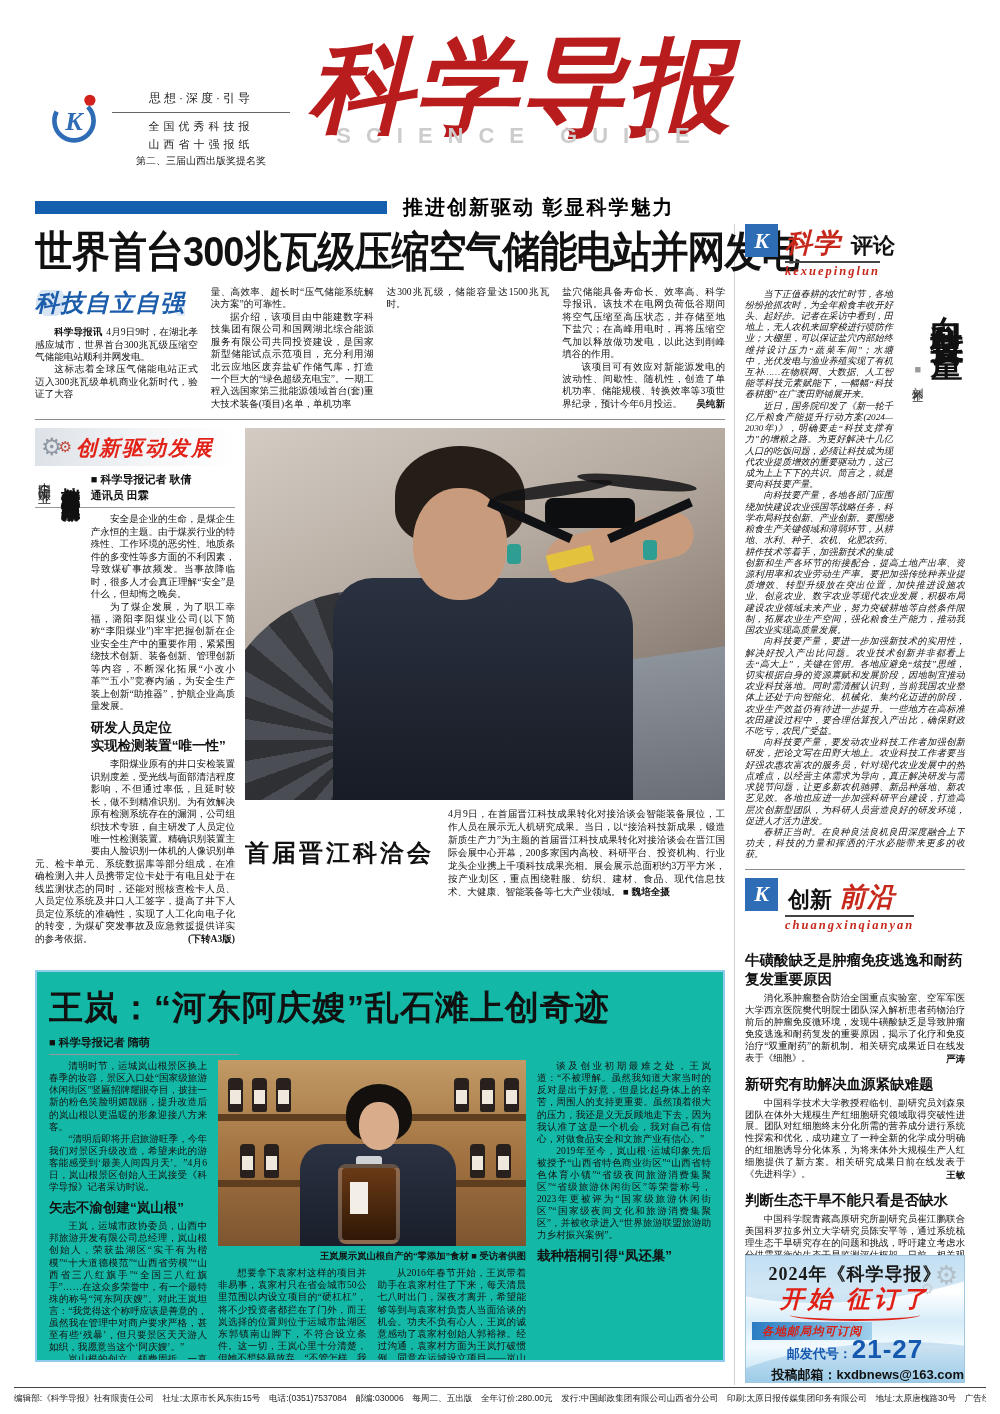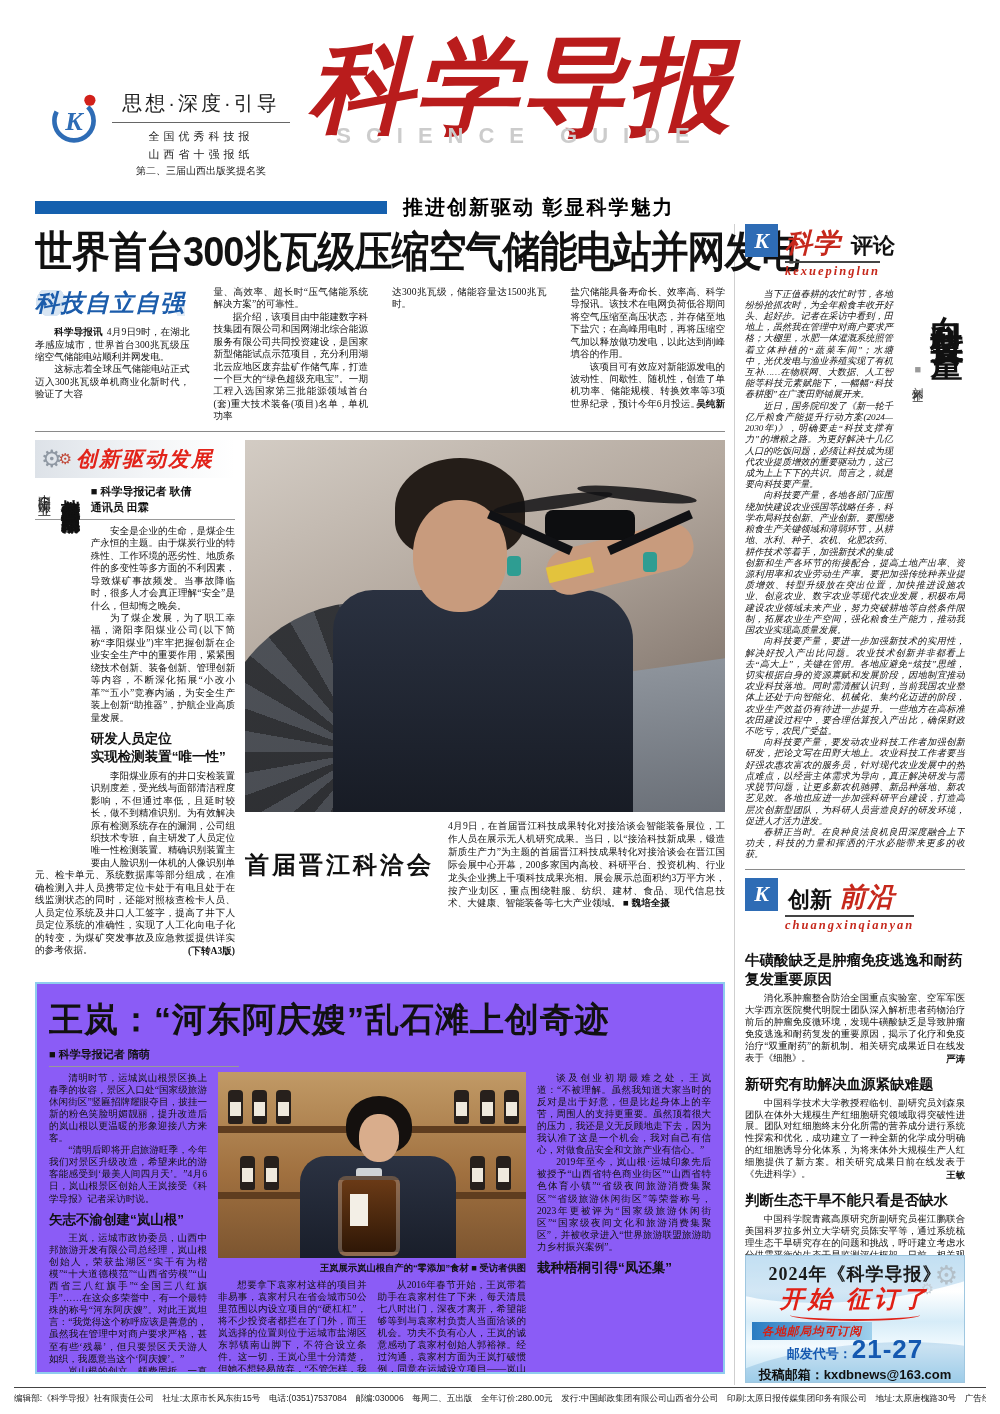--- a/index.html
+++ b/index.html
@@ -3,21 +3,21 @@
 <meta charset="utf-8">
 <style>
   *{box-sizing:border-box;margin:0;padding:0;}
   html,body{background:#e8e8e8;}
   .page{position:relative;width:1000px;height:1414px;background:#fff;margin:0 auto;
         font-family:"Liberation Serif",serif;color:#111;overflow:hidden;}
   
   .header{position:absolute;top:0;left:0;right:0;height:222px;}
   .brand{position:absolute;left:46px;top:90px;display:flex;gap:10px;align-items:flex-start;}
   .brand-text{width:178px;text-align:center;font-family:"Liberation Sans",sans-serif;}
-  .slogan-top{font-size:20px;letter-spacing:3px;color:#222;border-bottom:1px solid #666;padding-bottom:5px;margin-bottom:5px;}
+  .slogan-top{font-size:12px;letter-spacing:3px;color:#222;border-bottom:1px solid #666;padding-bottom:5px;margin-bottom:5px;}
   .award{font-size:11px;letter-spacing:4px;line-height:1.6;color:#222;}
   .award3{font-size:10px;letter-spacing:0;}
   .masthead{position:absolute;left:268px;top:38px;width:505px;text-align:center;}
   .masthead-title{font:italic 900 104px/0.95 "Liberation Serif",serif;color:#b91c1c;letter-spacing:2px;white-space:nowrap;}
   .masthead-sub{margin-top:-14px;font-family:"Liberation Sans",sans-serif;font-size:22px;letter-spacing:15px;color:#cccccc;font-weight:700;}
   .pubinfo{position:absolute;left:788px;top:84px;width:206px;font-family:"Liberation Sans",sans-serif;}
   .pubinfo .guide{font-size:12.5px;font-weight:700;letter-spacing:1px;margin-bottom:5px;}
   .pubinfo .pline{font-size:9.5px;line-height:1.75;color:#111;}
   .topbar{position:absolute;top:197px;left:35px;width:930px;display:flex;align-items:center;}
   .bluebar{width:352px;height:13px;background:#1560ae;}
@@ -29,21 +29,21 @@
   .hr{border:none;border-top:1px solid #8a8a8a;margin:8px 0;}
   p.b{font-size:9.6px;line-height:1.3;text-align:justify;text-indent:2em;margin:0;}
   p.c{text-indent:0;}
   .ar{text-align:right;font-weight:700;font-size:9.6px;margin-top:-12px;}
   .by{font:700 11px/1.45 "Liberation Sans",sans-serif;border-bottom:1px solid #999;padding-bottom:3px;margin-bottom:5px;}
   .by .by2{padding-left:14px;}
   .sh{font:900 13.5px/1.35 "Liberation Sans",sans-serif;margin:6px 0 3px;}
   
   .lead-title{font:900 38px/1.15 "Liberation Sans",sans-serif;letter-spacing:-1px;white-space:nowrap;
               transform:scaleY(1.12);transform-origin:left top;margin:4px 0 14px;}
-  .lead-cols{display:flex;gap:24px;margin-top:2px;}
+  .lead-cols{display:flex;gap:13px;margin-top:2px;}
   .lead-cols .col{flex:1;}
   .lead-badge{position:relative;display:inline-block;color:#1b5cab;font:italic 900 24px/1.1 "Liberation Sans",sans-serif;
       letter-spacing:1px;margin:4px 0 10px;white-space:nowrap;
       background:radial-gradient(circle 24px at 16px 12px,rgba(125,170,215,.30) 62%,transparent 63%),
                  radial-gradient(circle 14px at 150px 22px,rgba(125,170,215,.22) 62%,transparent 63%);}
   .wire{margin-right:4px;}
   
   .mid{display:flex;gap:10px;margin-top:2px;}
   .mid-left{width:200px;}
   .mid-right{flex:1;}
@@ -76,21 +76,21 @@
   .p1-darm{position:absolute;width:90px;height:9px;background:#101114;}
   .p1-darm.da{left:240px;top:88px;transform:rotate(24deg);}
   .p1-darm.db{left:360px;top:88px;transform:rotate(-24deg);}
   .p1-foot{position:absolute;width:14px;height:20px;background:#2e9d92;border-radius:4px;}
   .p1-foot.fa{left:262px;top:116px;} .p1-foot.fb{left:398px;top:112px;}
   .capt{display:flex;gap:14px;align-items:center;margin-top:8px;}
   .capt-title{font:700 24px/1.2 "Liberation Serif",serif;letter-spacing:3px;white-space:nowrap;}
   .capt-body{font-size:9.6px;line-height:1.35;text-align:justify;}
   .credit{font-weight:700;font-family:"Liberation Sans",sans-serif;}
   
-  .feature{position:relative;margin-top:24px;border:2px solid #8fccee;background:#8b5cf6;
+  .feature{position:relative;margin-top:24px;border:2px solid #8fccee;background:#14b8a6;
       padding:14px 12px 8px;height:392px;overflow:hidden;}
   .feature-title{font:900 34px/1.15 "Liberation Sans",sans-serif;letter-spacing:1px;margin:2px 0 8px;white-space:nowrap;}
   .fcols{display:flex;gap:11px;}
   .fc1{width:158px;} .fmid{width:308px;} .fc4{flex:1;}
   .fcols p.b{line-height:1.26;}
   .photo2{position:relative;height:186px;overflow:hidden;background:linear-gradient(#c19a66,#a0703f 55%,#7c5530);}
   .ph2-shelf{position:absolute;left:0;right:0;height:7px;background:#5f3d1f;}
   .ph2-shelf.s1{top:54px;} .ph2-shelf.s2{top:120px;}
   .ph2-b{position:absolute;width:15px;height:34px;background:#27201c;border-radius:4px 4px 2px 2px;}
   .ph2-b::after{content:"";position:absolute;left:2px;top:12px;width:11px;height:14px;background:#efe9dd;}
@@ -133,21 +133,21 @@
   .ad-line1{position:relative;text-align:center;font:900 18px/1.2 "Liberation Serif",serif;color:#1a1a1a;margin-top:8px;letter-spacing:1px;}
   .ad-line2{position:relative;text-align:center;font:italic 900 24px/1.15 "Liberation Serif",serif;color:#e02015;letter-spacing:4px;}
   .ad-line2::after{content:"";display:block;width:130px;height:10px;margin:-4px auto 0;
       border-bottom:2px solid #e02015;border-radius:50%;}
   .ad-ribbon{position:relative;display:inline-block;margin:1px 0 8px 6px;padding:1px 10px;
       background:linear-gradient(90deg,#2a7cc2,#9fd0ec);color:#d81f12;
       font:italic 900 11.5px/1.4 "Liberation Serif",serif;letter-spacing:1px;}
   .ad-post{position:relative;text-align:center;color:#1458b0;font-weight:900;margin-top:-14px;}
   .ad-post .lbl{font-size:13px;}
   .ad-post .code{font-size:26px;letter-spacing:1px;}
-  .ad-email{position:relative;text-align:center;font-weight:900;font-size:13px;color:#101010;margin-top:1px;}
+  .ad-email{position:relative;text-align:right;font-weight:900;font-size:13px;color:#101010;margin-top:1px;}
   
   .footer{position:absolute;left:14px;right:14px;top:1387px;height:26px;background:#fff;
       border-top:1px solid #444;padding-top:5px;
       font:8.6px/1.3 "Liberation Sans",sans-serif;color:#222;text-align:center;white-space:nowrap;overflow:hidden;}
 </style>
 </head>
 <body>
 
 <div class="page">
 
@@ -320,21 +320,21 @@
           <span class="klogo">K</span>
           <span class="badge-red">科学</span>
           <span class="badge-black">评论</span>
         </div>
         <span class="pinyin">kexuepinglun</span>
         <div>
           <div class="comm-float">
             <span class="comm-author"><span class="mark">■</span><span>刘怀丕</span></span>
             <span class="comm-title">向科技要产量</span>
           </div>
-          <p class="cp">当下正值春耕的农忙时节，各地纷纷抢抓农时，为全年粮食丰收开好头、起好步。记者在采访中看到，田地上，虽然我在管理中对商户要求严格；大棚里，水肥一体灌溉系统照管着立体种植的“蔬菜车间”；水塘中，光伏发电与渔业养殖实现了有机互补……在物联网、大数据、人工智能等科技元素赋能下，一幅幅“科技春耕图”在广袤田野铺展开来。</p>
+          <p class="cp">当下正值春耕的农忙时节，各地纷纷抢抓农时，为全年粮食丰收开好头、起好步。记者在采访中看到，田地上，无人农机来回穿梭进行喷防作业；大棚里，可以保证盐穴内部始终维持设计压力“蔬菜车间”；水塘中，光伏发电与渔业养殖实现了有机互补……在物联网、大数据、人工智能等科技元素赋能下，一幅幅“科技春耕图”在广袤田野铺展开来。</p>
           <p class="cp">近日，国务院印发了《新一轮千亿斤粮食产能提升行动方案(2024—2030年)》，明确要走“科技支撑有力”的增粮之路。为更好解决十几亿人口的吃饭问题，必须让科技成为现代农业提质增效的重要驱动力，这已成为上上下下的共识。简言之，就是要向科技要产量。</p>
           <p class="cp">向科技要产量，各地各部门应围绕加快建设农业强国等战略任务，科学布局科技创新、产业创新。要围绕粮食生产关键领域和薄弱环节，从耕地、水利、种子、农机、化肥农药、耕作技术等着手，加强新技术的集成创新和生产各环节的衔接配合，提高土地产出率、资源利用率和农业劳动生产率。要把加强传统种养业提质增效、转型升级放在突出位置，加快推进设施农业、创意农业、数字农业等现代农业发展，积极布局建设农业领域未来产业，努力突破耕地等自然条件限制，拓展农业生产空间，强化粮食生产能力，推动我国农业实现高质量发展。</p>
           <p class="cp">向科技要产量，要进一步加强新技术的实用性，解决好投入产出比问题。农业技术创新并非都看上去“高大上”，关键在管用。各地应避免“炫技”思维，切实根据自身的资源禀赋和发展阶段，因地制宜推动农业科技落地。同时需清醒认识到，当前我国农业整体上还处于向智能化、机械化、集约化迈进的阶段，农业生产效益仍有待进一步提升。一些地方在高标准农田建设过程中，要合理估算投入产出比，确保财政不吃亏，农民广受益。</p>
           <p class="cp">向科技要产量，要发动农业科技工作者加强创新研发，把论文写在田野大地上。农业科技工作者要当好强农惠农富农的服务员，针对现代农业发展中的热点难点，以经营主体需求为导向，真正解决研发与需求脱节问题，让更多新农机驰骋、新品种落地、新农艺见效。各地也应进一步加强科研平台建设，打造高层次创新型团队，为科研人员营造良好的研发环境，促进人才活力迸发。</p>
           <p class="cp">春耕正当时。在良种良法良机良田深度融合上下功夫，科技的力量和挥洒的汗水必能带来更多的收获。</p>
         </div>
       </div>
       <hr class="hr">
 
       <div>

